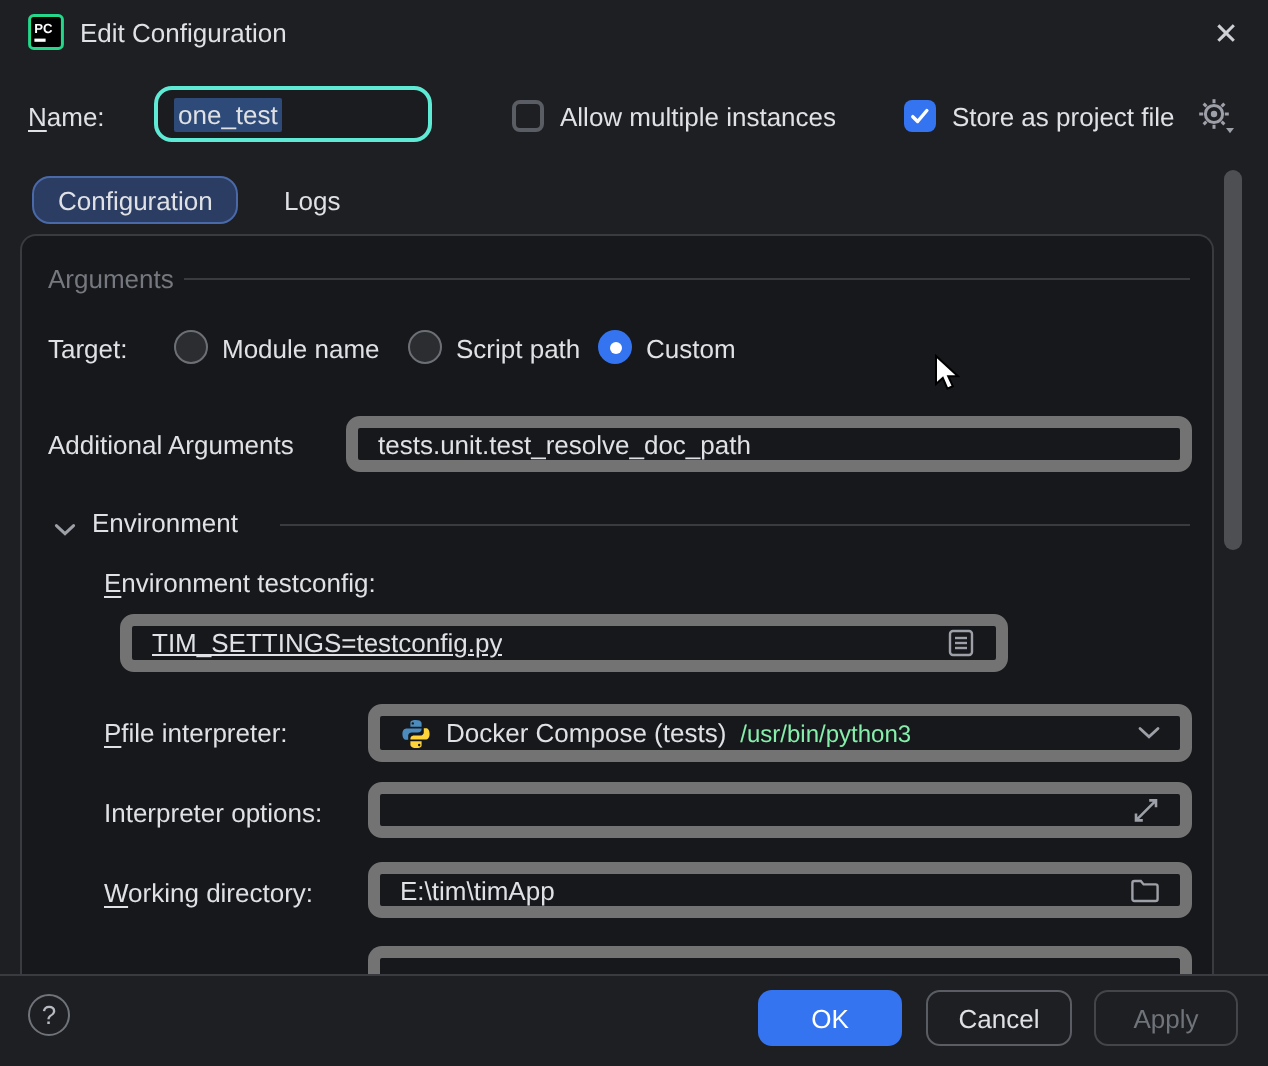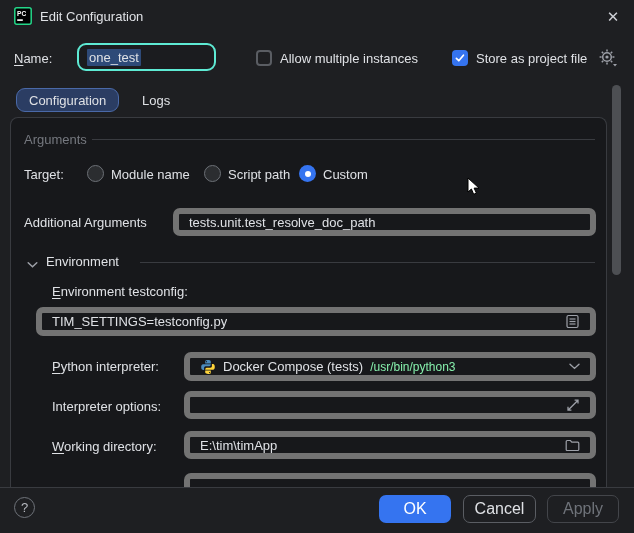--- a/index.html
+++ b/index.html
@@ -47,21 +47,21 @@
   .radio{position:absolute;width:17px;height:17px;border-radius:50%;box-sizing:border-box;}
   .radio.off{border:1px solid #6c7076;background:#2b2d30;}
   .radio.on{background:#3574f0;display:flex;align-items:center;justify-content:center;}
   .radio.on .dot{width:6px;height:6px;border-radius:50%;background:#fff;}
   .path-dim{color:#86efac;font-size:12px;margin-left:7px;}
 
   
   .footer{position:absolute;left:0;top:487px;width:634px;height:46px;background:#1e1f22;
     border-top:1px solid #393b40;box-sizing:border-box;}
   .btn{position:absolute;top:8px;height:28px;box-sizing:border-box;border-radius:7px;
-    display:flex;align-items:center;justify-content:center;font-size:16px;cursor:default;}
+    display:flex;align-items:center;justify-content:center;font-size:13px;cursor:default;}
   .btn.primary{background:#3574f0;color:#fff;border:none;}
   .btn.secondary{background:transparent;color:#dfe1e5;border:1px solid #5a5d63;}
   .btn.disabled{background:transparent;color:#6f737a;border:1px solid #43454a;}
   .help-circle{position:absolute;left:14px;top:497px;width:21px;height:21px;border-radius:50%;
     border:1.5px solid #6f737a;box-sizing:border-box;color:#b7bac0;display:flex;align-items:center;
     justify-content:center;font-size:13px;}
 
   .scroll-thumb{position:absolute;left:612px;top:85px;width:9px;height:190px;border-radius:5px;
     background:#4d4f53;}
   .cursor{position:absolute;left:467px;top:177px;pointer-events:none;}
@@ -142,33 +142,33 @@
 
   <span class="abs" style="left:27px;top:257px;">
     <svg width="11" height="8" viewBox="0 0 11 8">
         <path d="M1.2 1.8l4.3 4 4.3-4" stroke="#9da0a8" stroke-width="1.5" fill="none" stroke-linecap="round"></path>
       </svg>
   </span>
   <span class="lbl abs" style="left:46px;top:254px;">Environment</span>
   <div class="sect-line" style="left:140px;top:262px;width:455px;"></div>
 
   <span class="lbl abs" style="left:52px;top:284px;"><span class="mn">E</span><span>nvironment testconfig:</span></span>
-  <div class="field" style="left:36px;top:307px;width:560px;height:29px;">
+  <div class="field" style="left:60px;top:307px;width:444px;height:29px;text-decoration:underline;">
     <span class="val">TIM_SETTINGS=testconfig.py</span>
     <span class="trail">
       <svg width="15" height="15" viewBox="0 0 15 15">
           <rect x="2" y="1.5" width="11" height="12" rx="1.5" fill="none" stroke="#9da0a8" stroke-width="1.2"></rect>
           <line x1="4.5" y1="5" x2="10.5" y2="5" stroke="#9da0a8" stroke-width="1.2"></line>
           <line x1="4.5" y1="7.5" x2="10.5" y2="7.5" stroke="#9da0a8" stroke-width="1.2"></line>
           <line x1="4.5" y1="10" x2="10.5" y2="10" stroke="#9da0a8" stroke-width="1.2"></line>
         </svg>
     </span>
   </div>
 
-  <span class="lbl abs" style="left:52px;top:359px;"><span class="mn">P</span><span>ython interpreter:</span></span>
+  <span class="lbl abs" style="left:52px;top:359px;"><span class="mn">P</span><span>file interpreter:</span></span>
   <div class="field" style="left:184px;top:352px;width:412px;height:29px;">
     <span style="display:flex;align-items:center;margin-right:7px;">
       <svg width="16" height="16" viewBox="0 0 16 16">
         <path fill="#4b8bbe" d="M7.9 1C5 1 5.2 2.3 5.2 2.3v2.1h5.6v.8H3.3S1.2 5 1.2 8s1.8 2.9 1.8 2.9h1.1V9s-.1-1.8 1.8-1.8h3.2s1.7 0 1.7-1.7V2.9S11.2 1 7.9 1zM6.4 2.1a.6.6 0 1 1 0 1.2.6.6 0 0 1 0-1.2z"></path>
         <path fill="#ffd43b" d="M8.1 15c2.9 0 2.7-1.3 2.7-1.3v-2.1H5.2v-.8h7.5s2.1.2 2.1-2.8-1.8-2.9-1.8-2.9h-1.1V7s.1 1.8-1.8 1.8H6.9s-1.7 0-1.7 1.7v2.6S4.9 15 8.1 15zm1.5-.9a.6.6 0 1 1 0-1.2.6.6 0 0 1 0 1.2z"></path>
       </svg>
     </span>
     <span class="val">Docker Compose (tests)</span>
     <span class="path-dim">/usr/bin/python3</span>
     <span class="trail">

